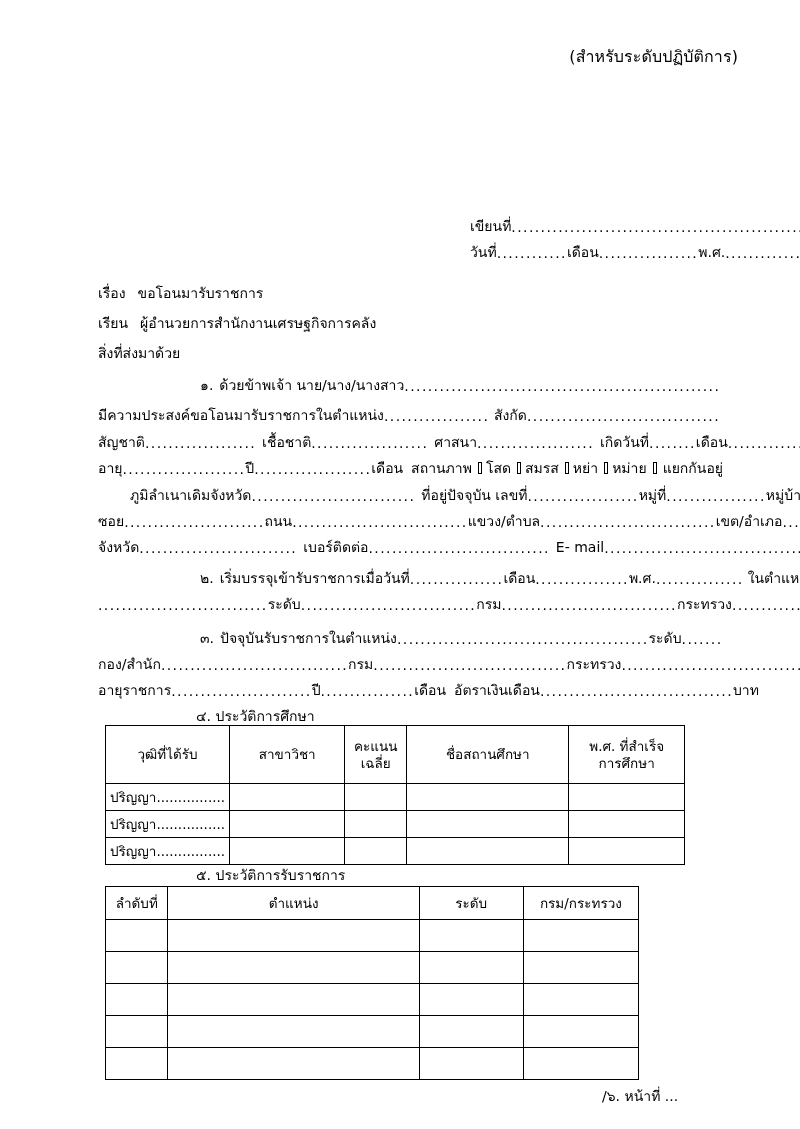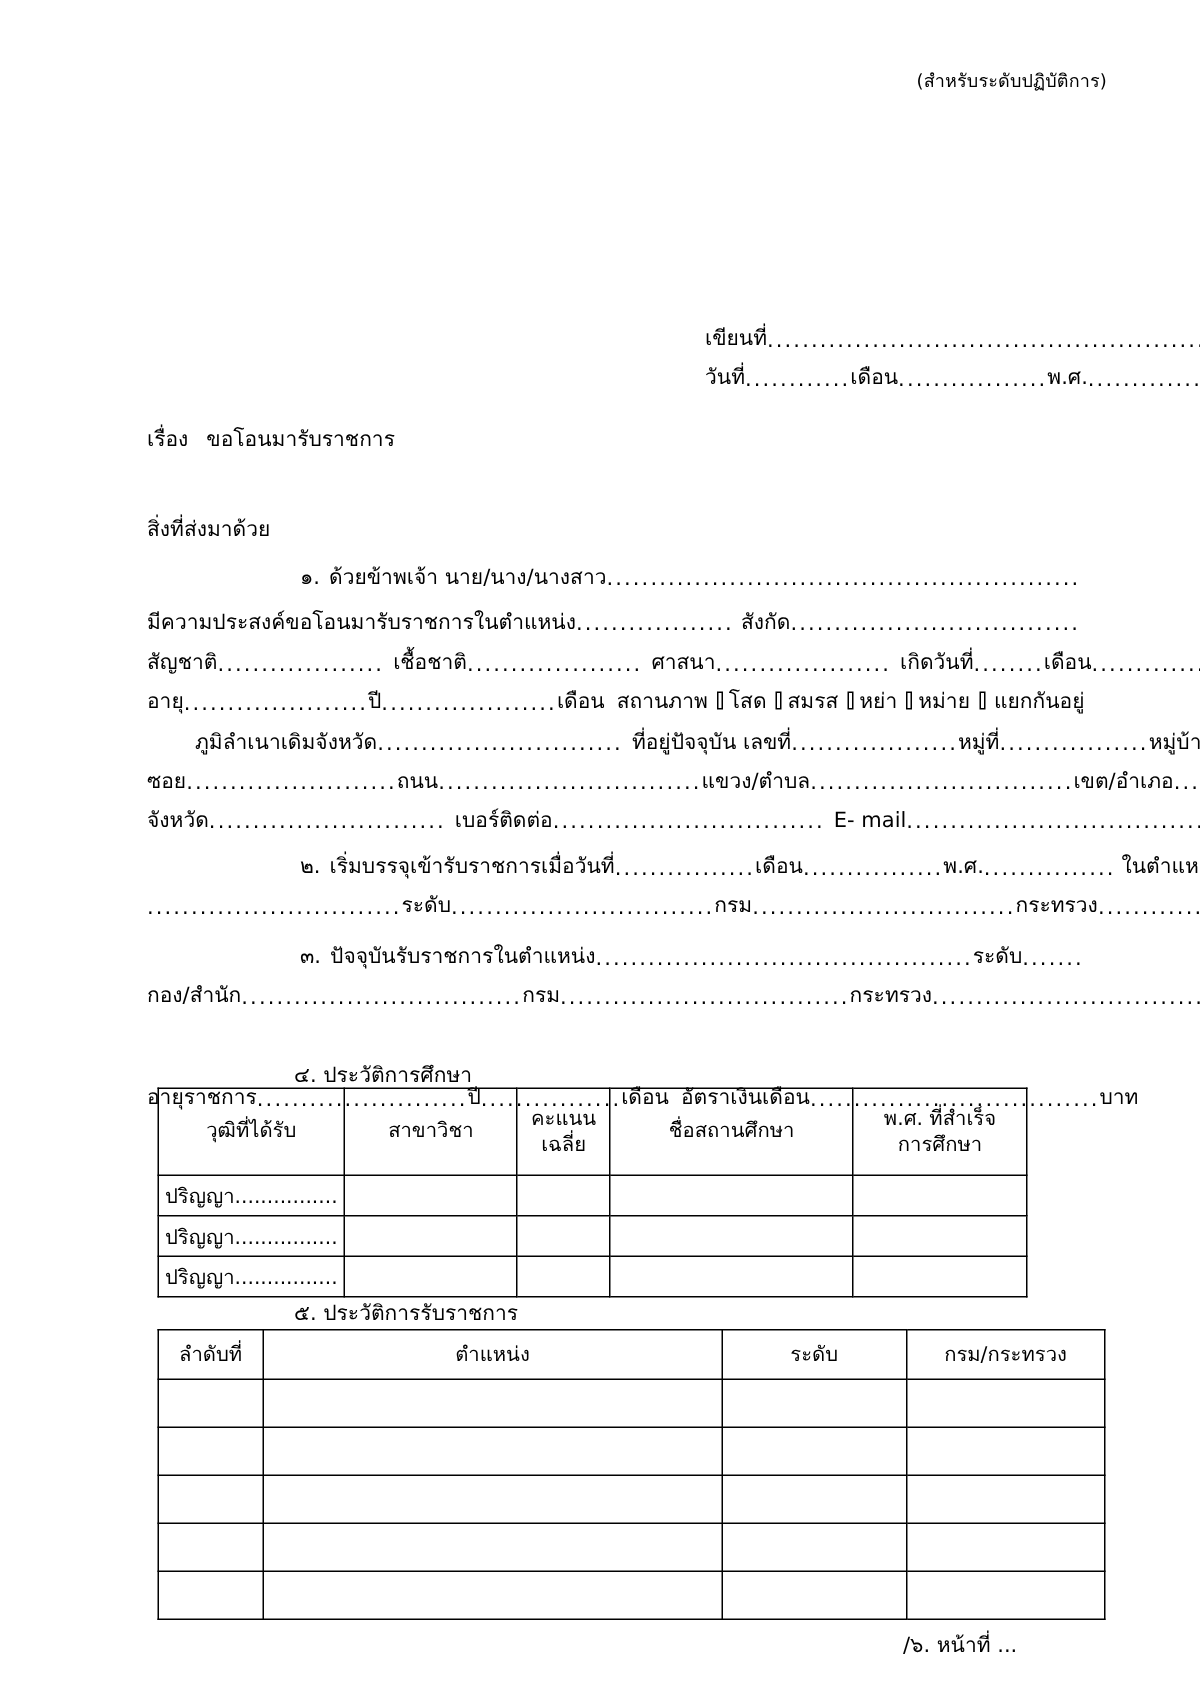--- a/index.html
+++ b/index.html
@@ -22,21 +22,21 @@
     position: absolute;
     inset: 0;
     padding: 0;
   }
 
   
   .header-note {
     position: absolute;
     top: 44px;
     right: 62px;
-    font-size: 12px;
+    font-size: 16px;
     letter-spacing: 0.1px;
     white-space: nowrap;
   }
   .photo-box {
     position: absolute;
     top: 65px;
     left: 630px;
     width: 89px;
     height: 111px;
     border: 1.6px solid #000;
@@ -141,20 +141,24 @@
     <span class="dots">.................</span>
     <span class="lbl">พ.ศ.</span>
     <span class="dots">.............</span>
   </div>
 
   <div class="line-row" style="top:285px; left:98px;">
     <span class="lbl">เรื่อง</span>
     <span class="lbl" style="padding-left:12px;">ขอโอนมารับราชการ</span>
   </div>
 
+  <div class="line-row" style="top:315px; left:98px;">
+    <span class="lbl">เรียน</span>
+    <span class="lbl" style="padding-left:12px;">ผู้อำนวยการสำนักงานเศรษฐกิจการคลัง</span>
+  </div>
 
   <div class="line-row" style="top:345px; left:98px;">
     <span class="lbl">สิ่งที่ส่งมาด้วย</span>
   </div>
 
   <div class="line-row" style="top:377px; left:200px; width:520px;">
     <span class="lbl">๑.</span>
     <span class="lbl" style="padding-left:6px;">ด้วยข้าพเจ้า นาย/นาง/นางสาว</span>
     <span class="dots grow">.........................................................................................</span>
   </div>
@@ -268,21 +272,21 @@
     <span class="lbl">กระทรวง</span>
     <span class="dots">...................................</span>
   </div>
 
   <div class="line-row" style="top:682px; left:98px; width:622px;">
     <span class="lbl">อายุราชการ</span>
     <span class="dots">........................</span>
     <span class="lbl">ปี</span>
     <span class="dots">................</span>
     <span class="lbl">เดือน</span>
-    <span class="lbl" style="padding-left:8px;margin-top:42px;">อัตราเงินเดือน</span>
+    <span class="lbl" style="padding-left:8px;">อัตราเงินเดือน</span>
     <span class="dots">.................................</span>
     <span class="lbl">บาท</span>
   </div>
 
   <div class="sec-caption" style="top:705px; left:196px;">๔. ประวัติการศึกษา</div>
 
   <table class="tbl" id="education-table" style="top:725px; left:105px; width:580px;">
     <colgroup>
       <col style="width:115px">
         <col style="width:125px">
@@ -331,21 +335,21 @@
           <td style="height: 25px;"></td>
           <td style="height: 25px;"></td>
           <td style="height: 25px;"></td>
           <td style="height: 25px;"></td>
         </tr>
       </tbody>
   </table>
 
   <div class="sec-caption" style="top:864px; left:196px;text-align:center;">๕. ประวัติการรับราชการ</div>
 
-  <table class="tbl" id="service-table" style="top:886px; left:105px; width:632px;">
+  <table class="tbl" id="service-table" style="top:886px; left:105px; width:534px;">
     <colgroup>
       <col style="width:67px">
         <col style="width:294px">
       <col style="width:118px">
         <col style="width:127px">
     </colgroup>
     <thead>
       <tr>
         <th style="height:33px">ลำดับที่</th>
         <th>ตำแหน่ง</th>

